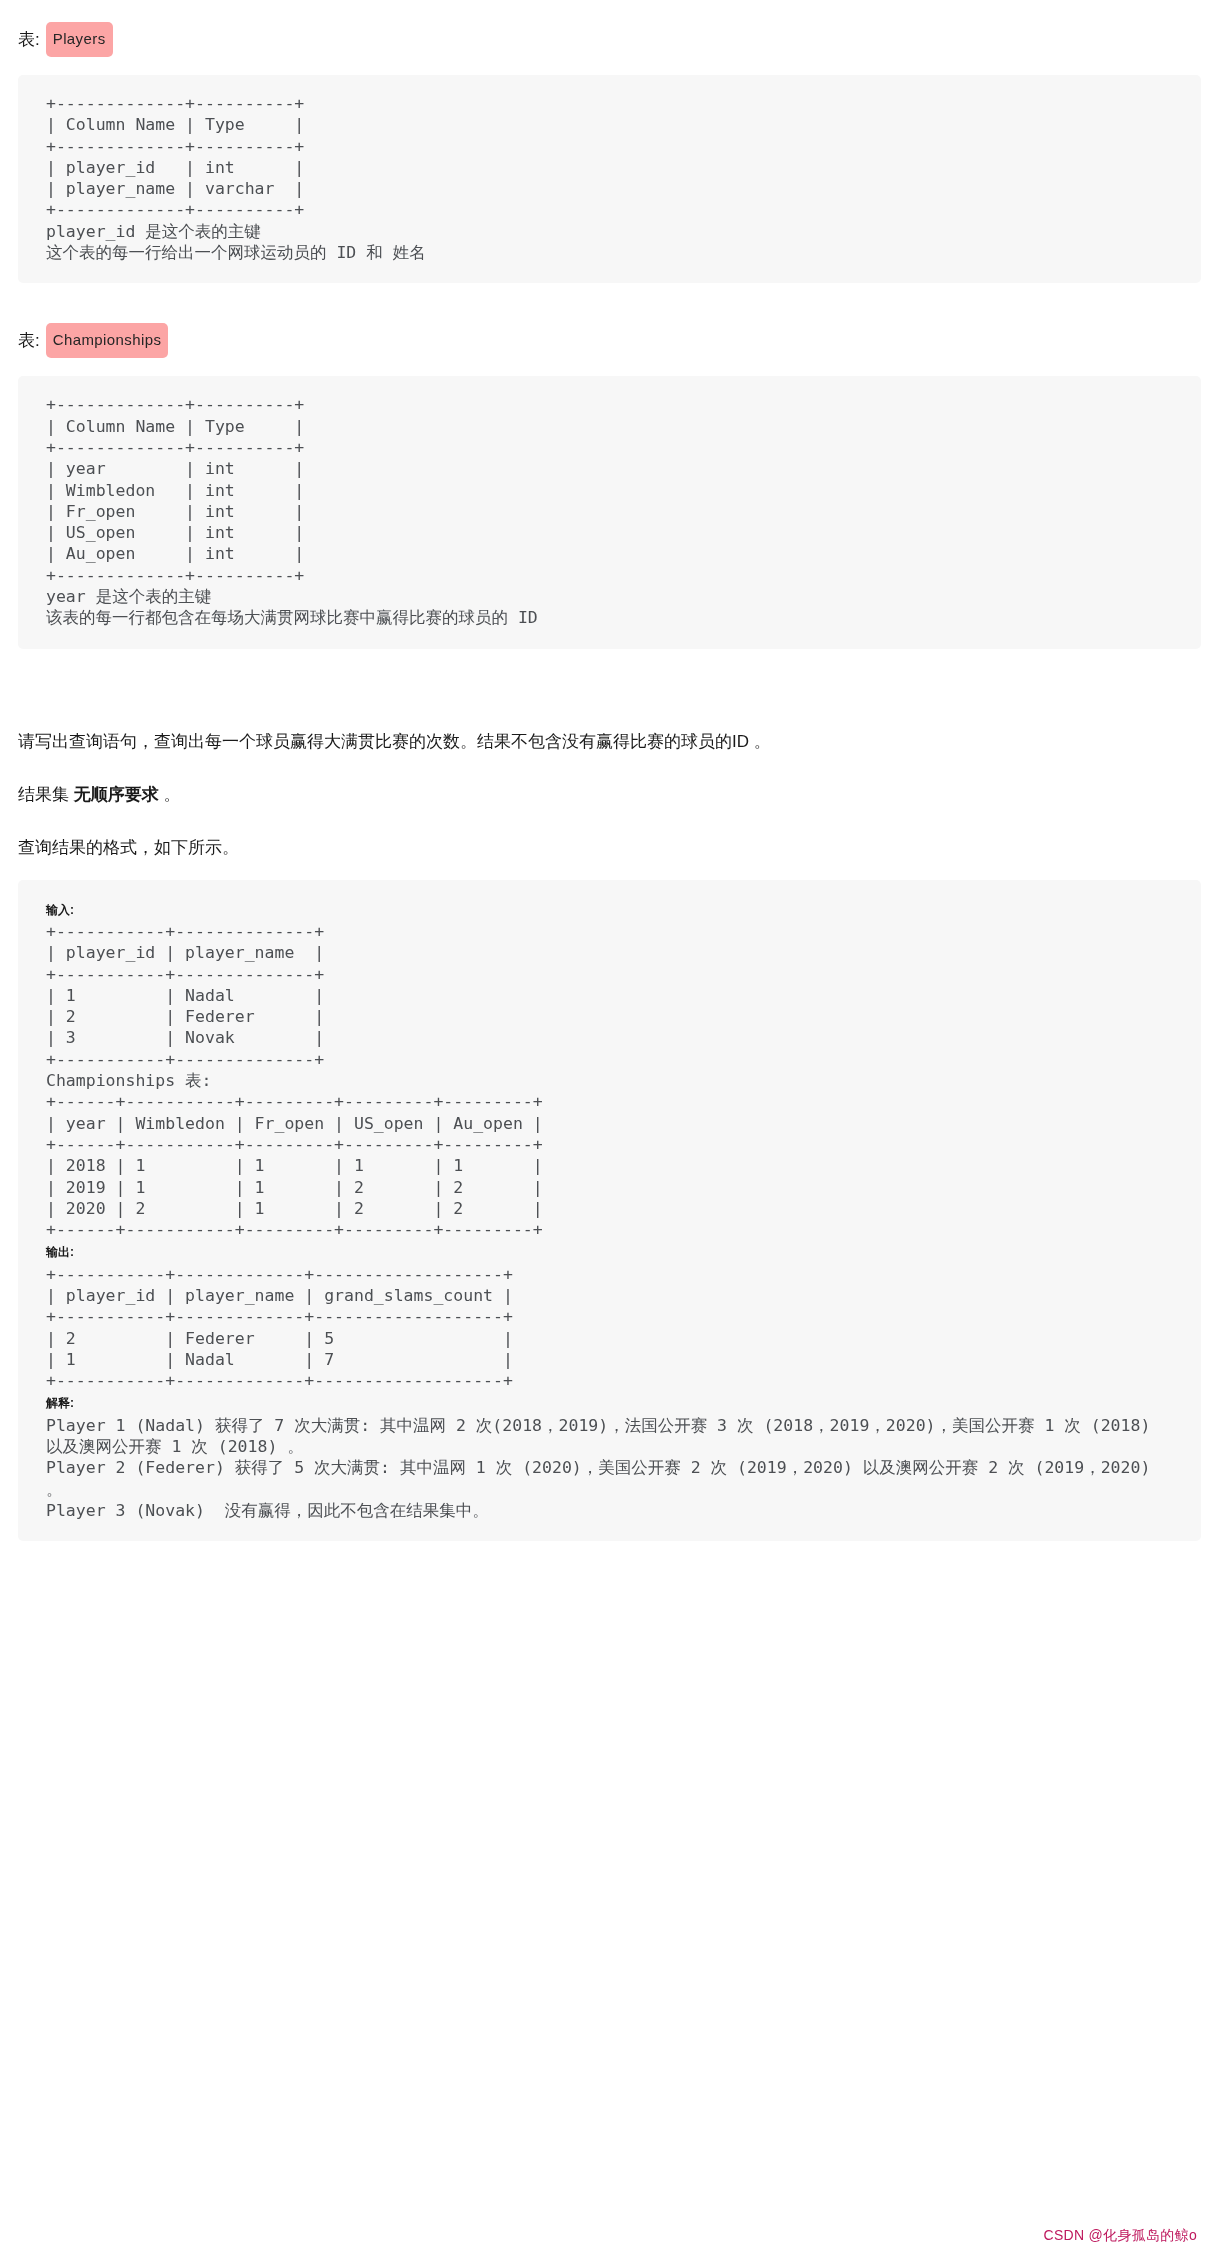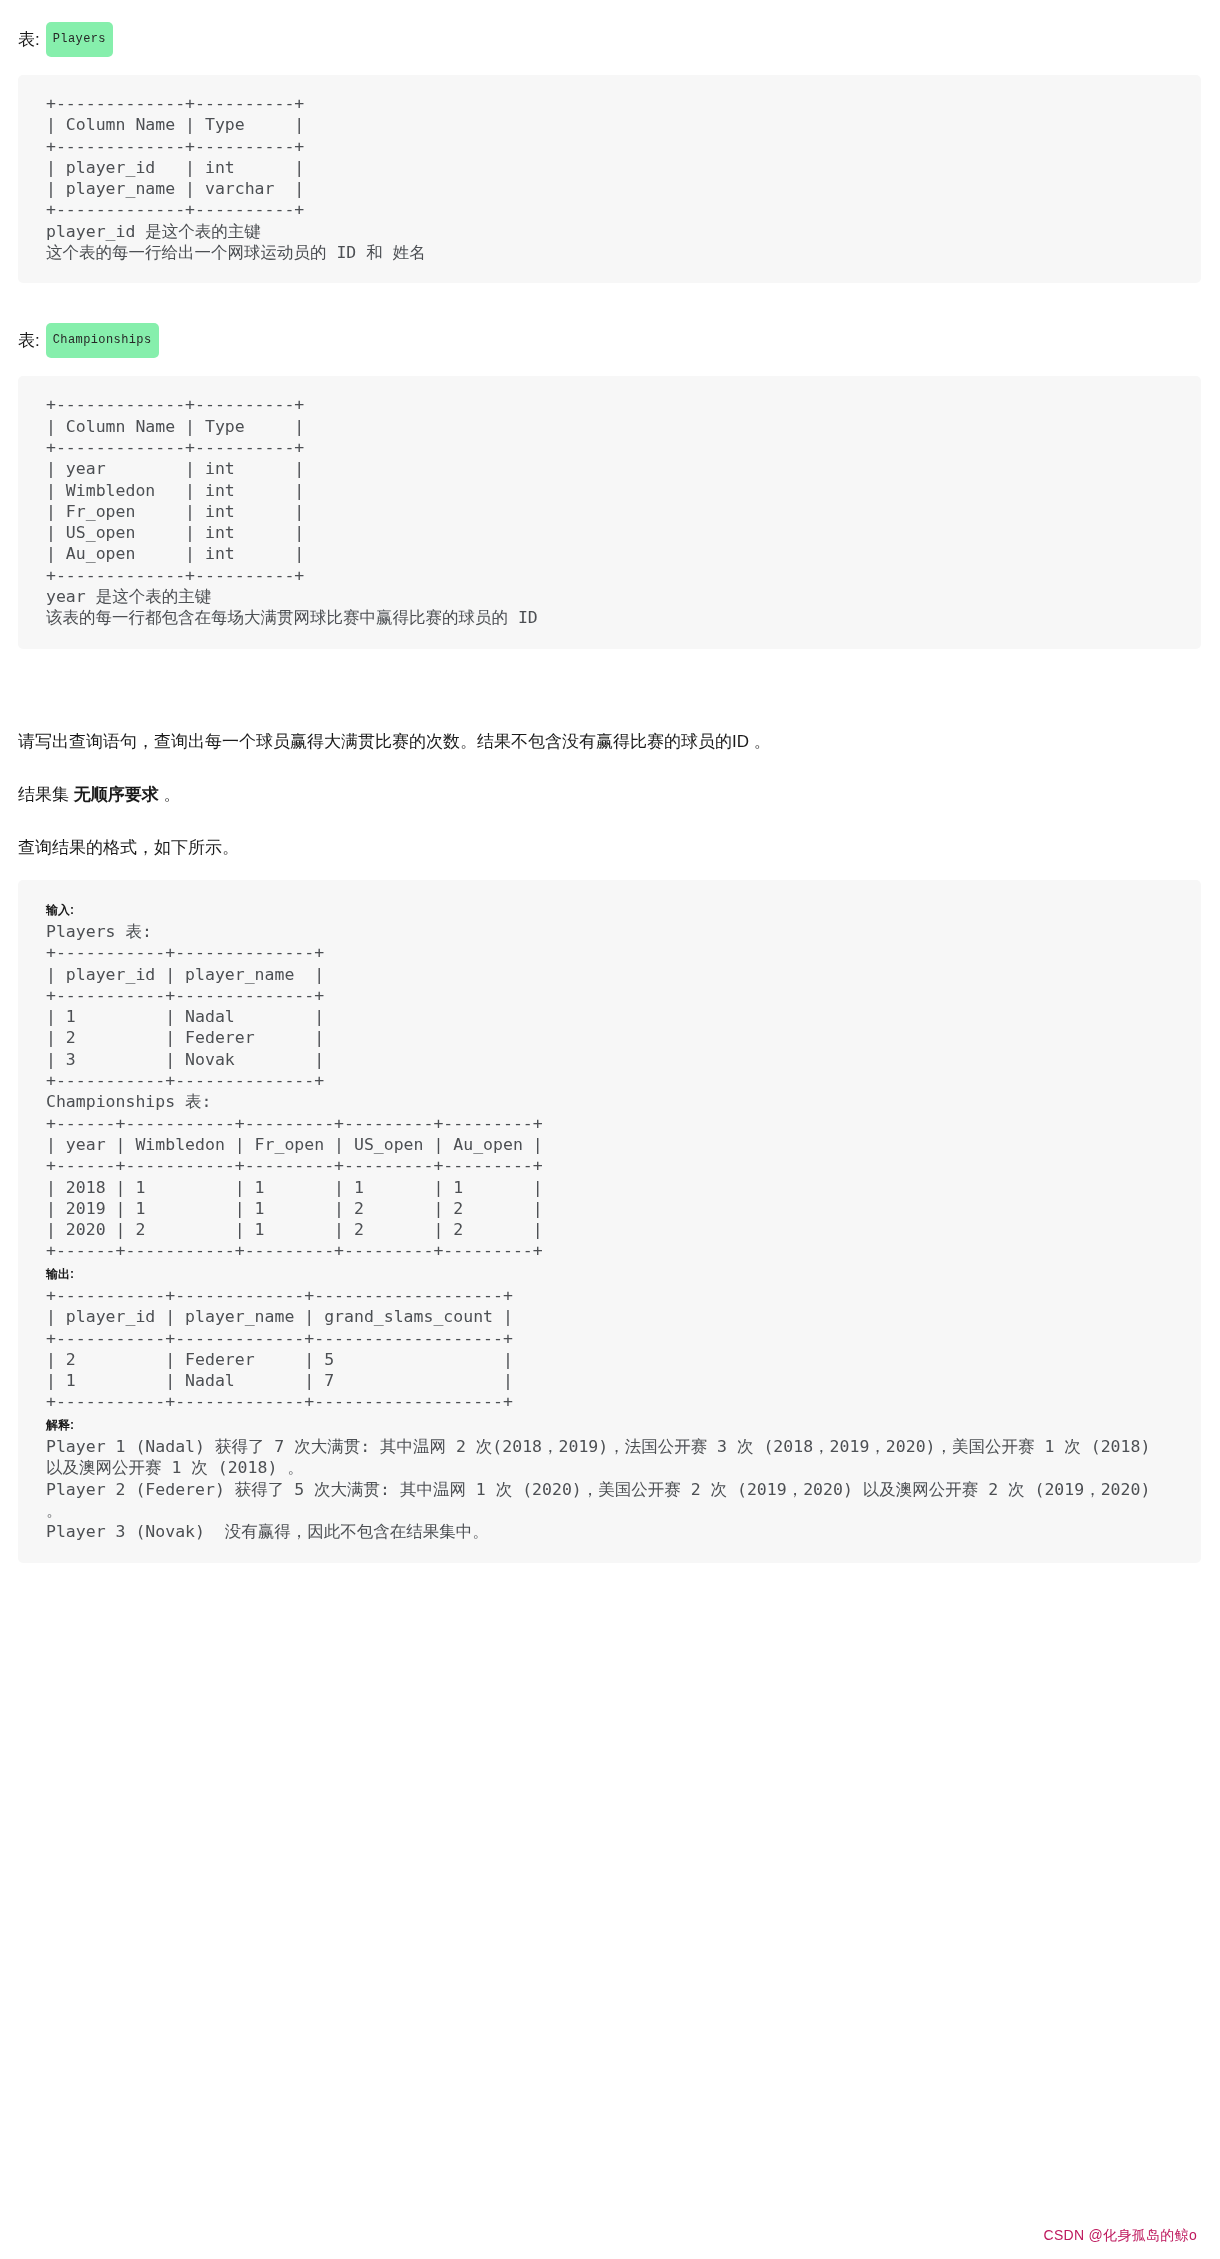--- a/index.html
+++ b/index.html
@@ -23,23 +23,23 @@
     font-size: 17px;
     line-height: 30px;
     color: #1a1a1a;
     margin: 12px 0 0 0;
     display: flex;
     align-items: center;
     gap: 6px;
   }
   .table-caption .label { font-family: "Liberation Sans", sans-serif; }
   .code-chip {
-    font-family: Liberation Mono, monospace;
-    font-size: 12px;
-    background: #86efac;
+    font-family: Liberation Sans, sans-serif;
+    font-size: 15px;
+    background: #fca5a5;
     border-radius: 5px;
     padding: 2px 7px 3px 7px;
     color: #262626;
     letter-spacing: 0.4px;
   }
   
   .pre-block {
     background: #f7f7f7;
     border-radius: 5px;
     margin: 18px 0 0 0;
@@ -138,21 +138,20 @@
 
   <p class="para p-question">请写出查询语句，查询出每一个球员赢得大满贯比赛的次数。结果不包含没有赢得比赛的球员的ID 。</p>
 
   <p class="para p-order"><span>结果集 </span><b>无顺序要求</b><span> 。</span></p>
 
   <p class="para p-format">查询结果的格式，如下所示。</p>
 
 
   <div class="pre-block">
     <pre class="ascii"><b>输入:</b></pre>
-    <pre class="ascii">Players 表:</pre>
     <pre class="ascii">+-----------+--------------+
 | player_id | player_name  |
 +-----------+--------------+
 | 1         | Nadal        |
 | 2         | Federer      |
 | 3         | Novak        |
 +-----------+--------------+</pre>
     <pre class="ascii">Championships 表:</pre>
     <pre class="ascii">+------+-----------+---------+---------+---------+
 | year | Wimbledon | Fr_open | US_open | Au_open |

